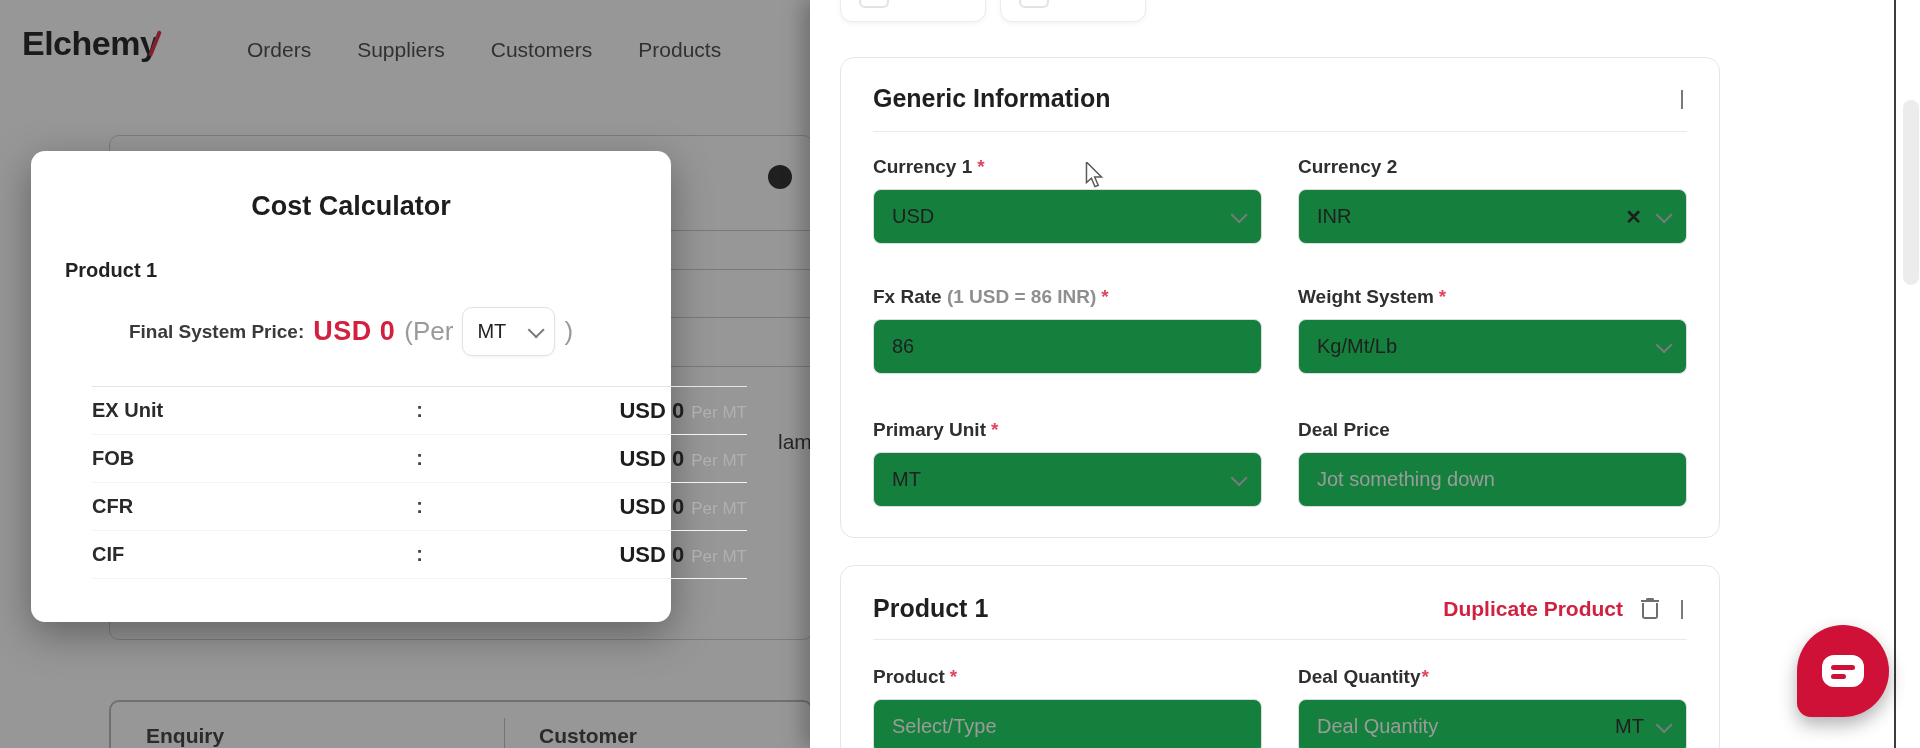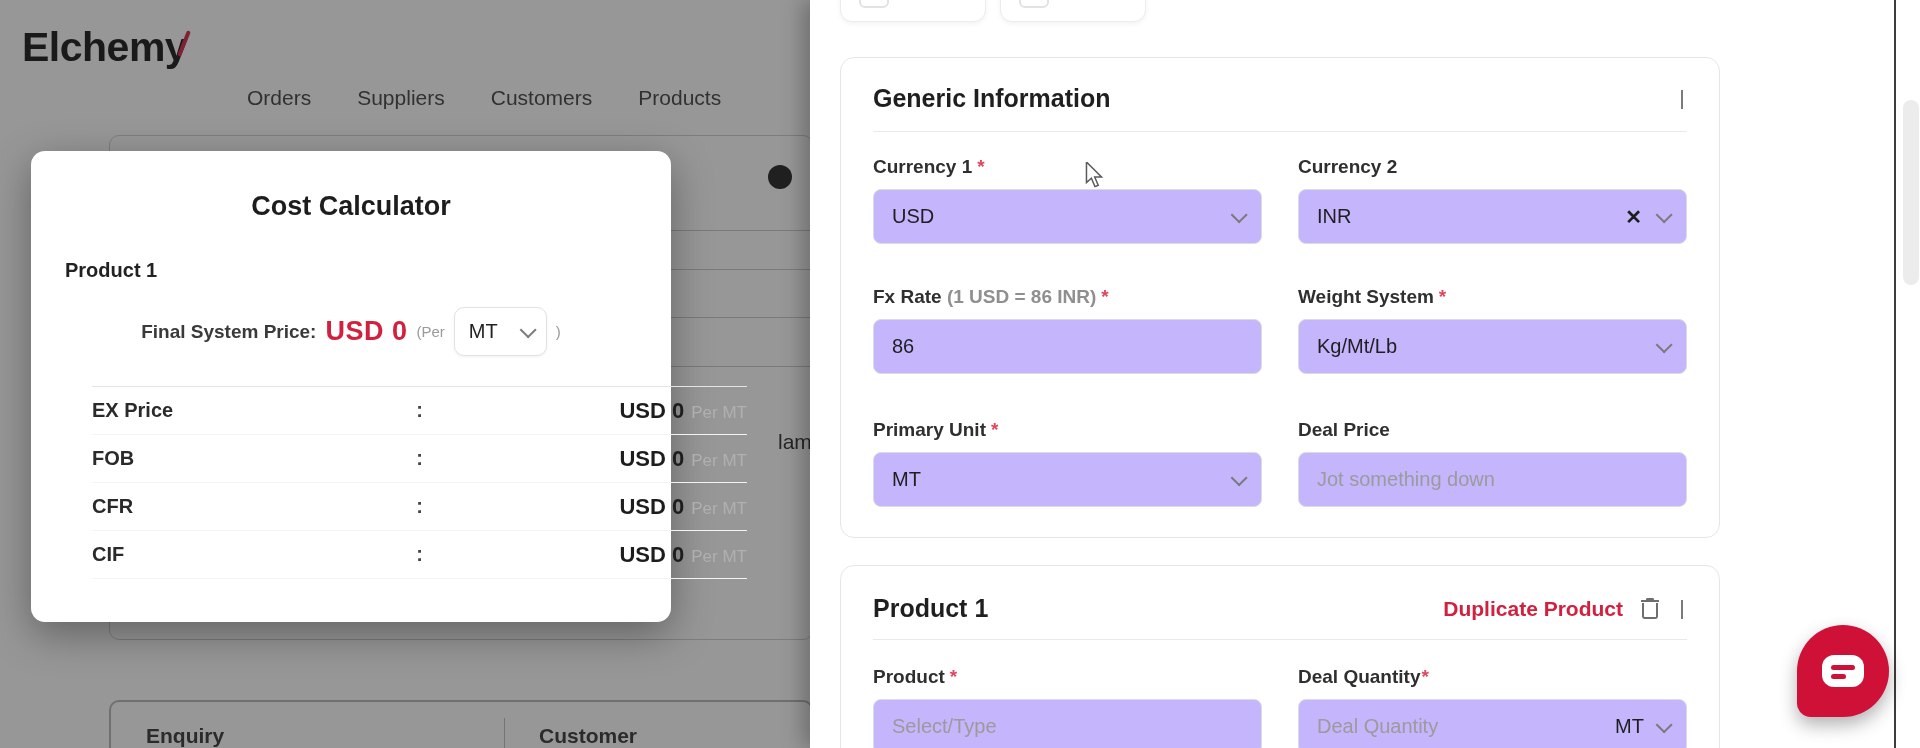--- a/index.html
+++ b/index.html
@@ -2,27 +2,27 @@
 <html><head>
 <meta charset="utf-8">
 <style>
   * { margin:0; padding:0; box-sizing:border-box; }
   html,body { width:1920px; height:748px; overflow:hidden; background:#fff;
     font-family:"Liberation Sans", sans-serif; }
   .stage { position:relative; width:1920px; height:748px; overflow:hidden; }
 
   
   .underlay { position:absolute; inset:0; width:812px; background:#fff; z-index:1; }
-  .logo { position:absolute; left:22px; top:24px; font-size:41px; font-weight:700;
+  .logo { position:absolute; left:22px; top:24px; font-size:34px; font-weight:700;
     color:#141414; letter-spacing:-0.5px; }
   .logo-accent { position:absolute; right:1px; top:6px; width:4px; height:27px;
     background:#d2203f; transform:rotate(22deg); border-radius:2px; }
   .nav { position:absolute; left:247px; top:38px; display:flex; gap:46px;
     font-size:21px; color:#3f3f3f; }
-  .nav-item { cursor:pointer;margin-top:48px; }
+  .nav-item { cursor:pointer; }
   .bg-panel { position:absolute; left:109px; top:135px; width:704px; height:505px;
     border:1px solid #cfcfcf; border-radius:10px; background:#fff; }
   .bg-line { position:absolute; left:0; right:0; height:1px; background:#c9c9c9; }
   .bg-avatar { position:absolute; left:658px; top:29px; width:24px; height:24px;
     border-radius:50%; background:#1f1f1f; }
   .bg-fragment { position:absolute; left:668px; top:294px; font-size:21px; color:#2a2a2a; }
   .bg-table { position:absolute; left:109px; top:700px; width:704px; height:70px;
     border:2px solid #b5b5b5; border-radius:10px; background:#fff; }
   .bg-table .vdiv { position:absolute; left:393px; top:16px; bottom:0; width:1px; background:#bdbdbd; }
   .bg-th { position:absolute; top:22px; font-size:21px; font-weight:600; color:#333; }
@@ -32,21 +32,21 @@
   
   .modal { position:absolute; left:31px; top:151px; width:640px; height:471px;
     background:#fff; border-radius:14px; box-shadow:0 12px 40px rgba(0,0,0,0.35); z-index:10; }
   .cc-title { position:absolute; top:40px; left:0; right:0; text-align:center;
     font-size:27px; font-weight:700; color:#1d1d1d; }
   .cc-product { position:absolute; left:34px; top:108px; font-size:20px; font-weight:600; color:#222; }
   .cc-price-row { position:absolute; top:156px; left:0; right:0; display:flex;
     justify-content:center; align-items:center; gap:9px; }
   .cc-price-label { font-size:19px; font-weight:600; color:#3a3a3a; }
   .cc-price-value { font-size:27px; font-weight:700; color:#d2203f; letter-spacing:0.5px; }
-  .cc-paren { font-size:15px; color:#9a9a9a; }
+  .cc-paren { font-size:26px; color:#9a9a9a; }
   .cc-unit-box { width:93px; height:49px; border:1px solid #e2e2e2; border-radius:10px;
     background:#fff; box-shadow:0 1px 3px rgba(0,0,0,0.06); display:flex; align-items:center;
     justify-content:space-between; padding:0 14px; cursor:pointer; }
   .cc-unit-box .val { font-size:20px; color:#222; }
   .chev { width:12px; height:12px; border-right:2px solid #7a7a7a; border-bottom:2px solid #7a7a7a;
     transform:rotate(45deg) translateY(-3px); flex:none; }
   .chev.up { transform:rotate(-135deg) translateY(-3px); }
   .cc-table { position:absolute; left:61px; top:235px; width:655px; border-top:1px solid #e4e4e4; }
   .cc-row { display:grid; grid-template-columns:1fr 44px 1fr; align-items:center; height:48px;
     border-bottom:1px solid #f3f3f3; }
@@ -69,21 +69,21 @@
     padding:26px 32px 18px 32px; }
   .card-title { font-size:25px; font-weight:700; color:#1f1f1f; }
   .card-divider { height:1px; background:#e9e9e9; margin:0 32px; }
   .head-actions { display:flex; align-items:center; gap:18px; }
   .dup-link { font-size:21px; font-weight:600; color:#d2203f; cursor:pointer; }
   .form { padding:20px 32px 0 32px; display:grid; grid-template-columns:1fr 1fr; column-gap:36px; }
   .f-label { font-size:19px; font-weight:600; color:#2f2f2f; padding-top:4px; margin-bottom:11px; }
   .f-label .hint { font-weight:700; color:#8f8f8f; }
   .req { color:#e0475e; margin-left:5px; }
   .req.tight { margin-left:1px; }
-  .control { height:55px; border:1px solid #dcdcdc; border-radius:8px; background:#c4b5fd;
+  .control { height:55px; border:1px solid #dcdcdc; border-radius:8px; background:#15803d;
     display:flex; align-items:center; padding:0 18px; font-size:20px; color:#1f1f1f; }
   .control.select { justify-content:space-between; cursor:pointer; }
   .control input { border:none; outline:none; width:100%; font-size:20px; color:#1f1f1f;
     font-family:"Liberation Sans", sans-serif; background:transparent; }
   .control input::placeholder { color:#9b9b9b; }
   .right-cluster { display:flex; align-items:center; gap:14px; }
   .clear-x { font-size:20px; font-weight:700; color:#1d1d1d; cursor:pointer; line-height:1; }
   .mt38 { margin-top:38px; }
   .mt41 { margin-top:41px; }
   .unit-inline { display:flex; align-items:center; gap:12px; color:#1f1f1f; }
@@ -159,21 +159,21 @@
       <span class="cc-paren">(Per</span>
       <div class="cc-unit-box">
         <span class="val">MT</span>
         <span class="chev"></span>
       </div>
       <span class="cc-paren">)</span>
     </div>
 
     <div class="cc-table">
       <div class="cc-row">
-        <span class="lbl">EX Price</span>
+        <span class="lbl">EX Unit</span>
         <span class="colon">:</span>
         <span class="val">
             <span class="usd">USD 0</span>
             <span class="per">Per MT</span>
           </span>
       </div>
       <div class="cc-row">
         <span class="lbl">FOB</span>
         <span class="colon">:</span>
         <span class="val">

